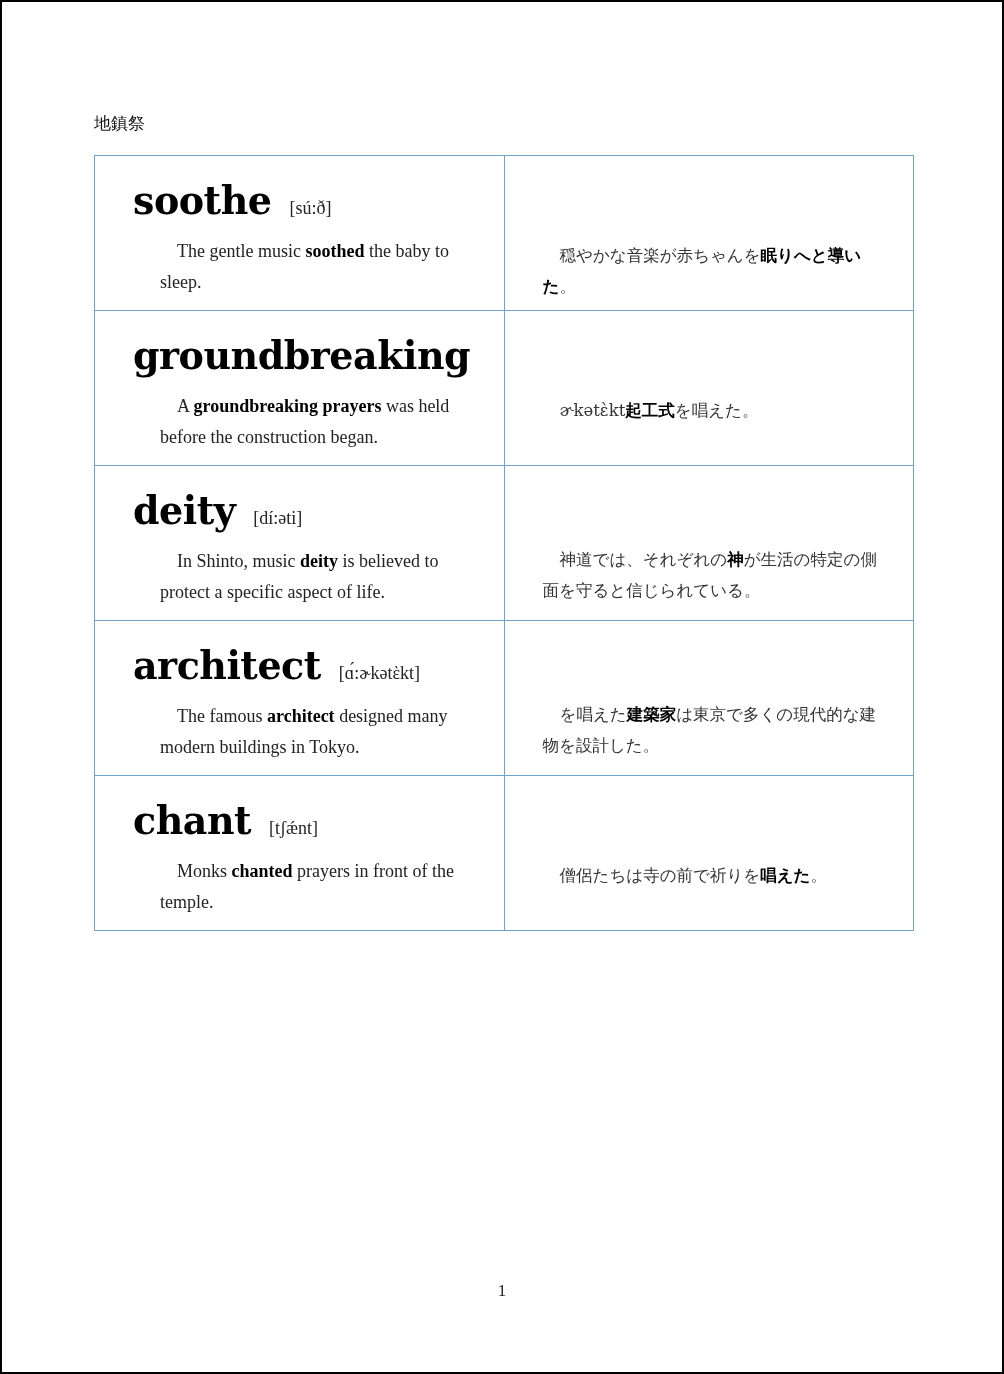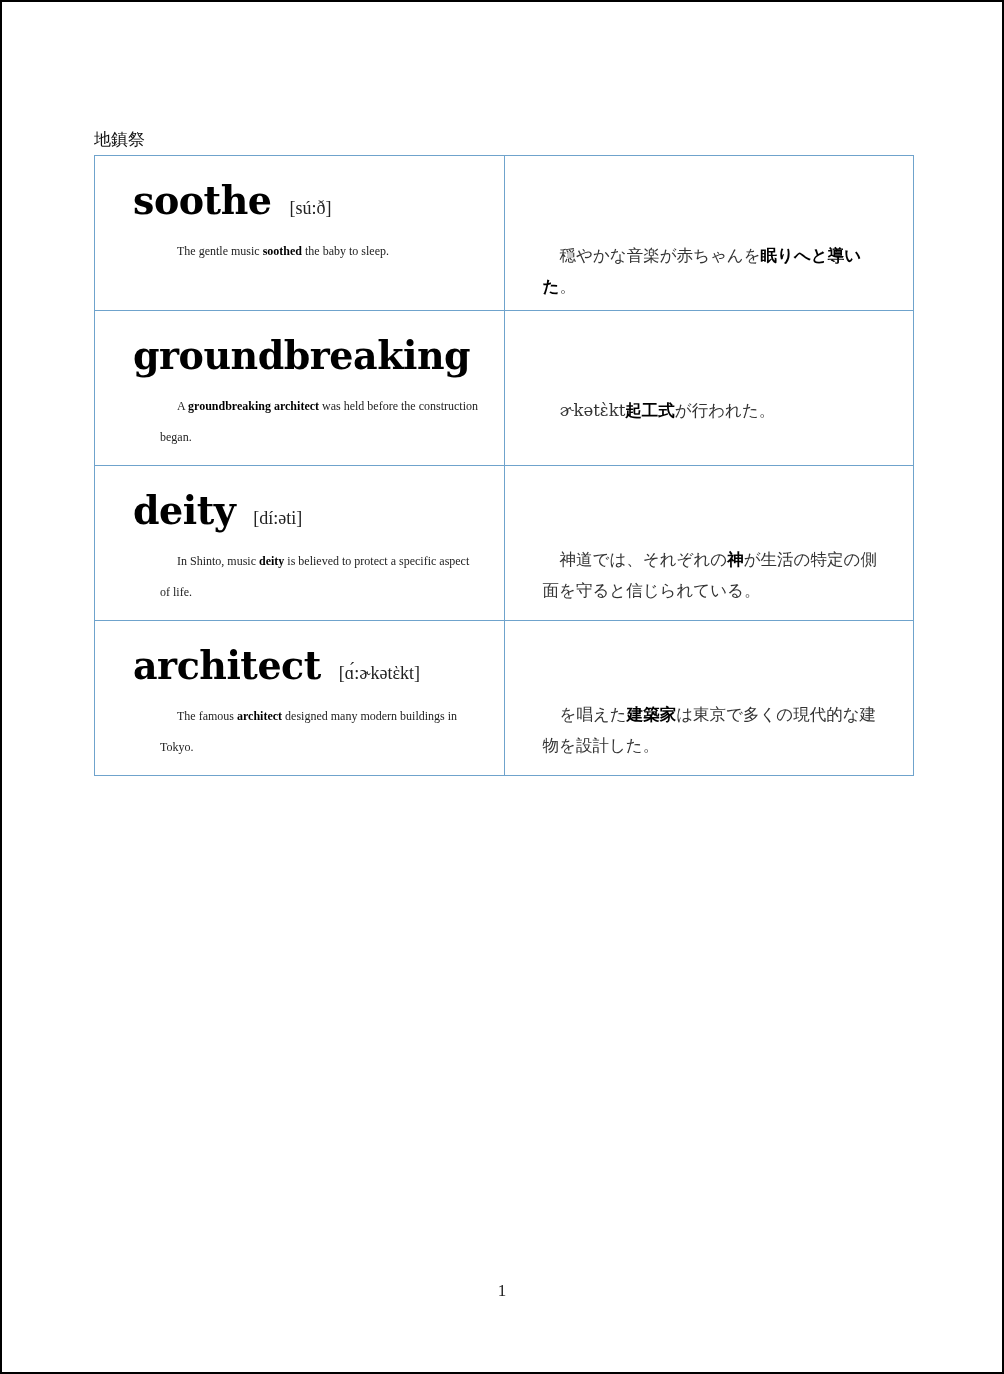--- a/index.html
+++ b/index.html
@@ -1,21 +1,21 @@
 <!DOCTYPE html>
 <html><head>
 <meta charset="utf-8">
 <style>
   html, body { margin: 0; padding: 0; }
   body {
     width: 1004px; height: 1374px; background: #ffffff; position: relative;
     overflow: hidden; box-sizing: border-box; border: 2px solid #000;
   }
   .page-title {
-    position: absolute; left: 92px; top: 126px;
+    position: absolute; left: 92px; top: 110px;
     font-family: "DejaVu Sans", sans-serif; font-size: 17px; color: #111;
   }
   .vocab-table {
     position: absolute; left: 92px; top: 153px; width: 820px;
     border-collapse: collapse;
   }
   .vocab-table td {
     border: 1px solid #6fa3cc; height: 154px; padding: 0; vertical-align: top;
     position: relative;
   }
@@ -28,21 +28,21 @@
     font-family: "DejaVu Serif", serif; font-weight: 900; font-size: 38px;
     color: #000; letter-spacing: -0.5px; display: inline-block;
     transform: scaleY(1.02);
   }
   .pron {
     font-family: "Liberation Serif", serif; font-size: 18px; color: #222;
     margin-left: 18px; display: inline-block;
   }
   .example {
     position: absolute; left: 65px; top: 80px; width: 320px;
-    font-family: "Liberation Serif", "DejaVu Serif", serif; font-size: 12px;
+    font-family: "Liberation Serif", "DejaVu Serif", serif; font-size: 18px;
     line-height: 31px; color: #222; text-indent: 17px;
   }
   .example b { font-weight: bold; color: #000; }
   .jp {
     position: absolute; left: 38px; top: 78px; width: 345px;
     font-family: "DejaVu Serif", serif; font-size: 16.5px; line-height: 31px;
     color: #333; text-indent: 17px;
   }
   .jp.single { top: 84px; }
   .jp b { font-family: "DejaVu Sans", sans-serif; font-weight: bold; color: #000; }
@@ -68,24 +68,24 @@
     <td class="cell-ja">
       <div class="jp single"><span>穏やかな音楽が赤ちゃんを</span><b>眠りへと導いた</b><span>。</span></div>
     </td>
   </tr>
 
   <tr>
     <td class="cell-en">
       <div class="headword-line">
         <span class="headword">groundbreaking</span><span class="pron"></span>
       </div>
-      <div class="example"><span>A </span><b>groundbreaking architect</b><span> was held before the construction began.</span></div>
+      <div class="example"><span>A </span><b>groundbreaking prayers</b><span> was held before the construction began.</span></div>
     </td>
     <td class="cell-ja">
-      <div class="jp single"><span>ɚkətὲkt</span><b>起工式</b><span>が行われた。</span></div>
+      <div class="jp single"><span>ɚkətὲkt</span><b>起工式</b><span>を唱えた。</span></div>
     </td>
   </tr>
 
   <tr>
     <td class="cell-en">
       <div class="headword-line">
         <span class="headword">deity</span><span class="pron">[dí:əti]</span>
       </div>
       <div class="example"><span>In Shinto, music </span><b>deity</b><span> is believed to protect a specific aspect of life.</span></div>
     </td>
@@ -100,17 +100,28 @@
         <span class="headword">architect</span><span class="pron">[ɑ́:ɚkətὲkt]</span>
       </div>
       <div class="example"><span>The famous </span><b>architect</b><span> designed many modern buildings in Tokyo.</span></div>
     </td>
     <td class="cell-ja">
       <div class="jp"><span>を唱えた</span><b>建築家</b><span>は東京で多くの現代的な建物を設計した。</span></div>
     </td>
   </tr>
 
 
+  <tr>
+    <td class="cell-en">
+      <div class="headword-line">
+        <span class="headword">chant</span><span class="pron">[tʃǽnt]</span>
+      </div>
+      <div class="example"><span>Monks </span><b>chanted</b><span> prayers in front of the temple.</span></div>
+    </td>
+    <td class="cell-ja">
+      <div class="jp single"><span>僧侶たちは寺の前で祈りを</span><b>唱えた</b><span>。</span></div>
+    </td>
+  </tr>
 
 </tbody>
 </table>
 
 <div class="page-number">1</div>
 
 </body></html>

